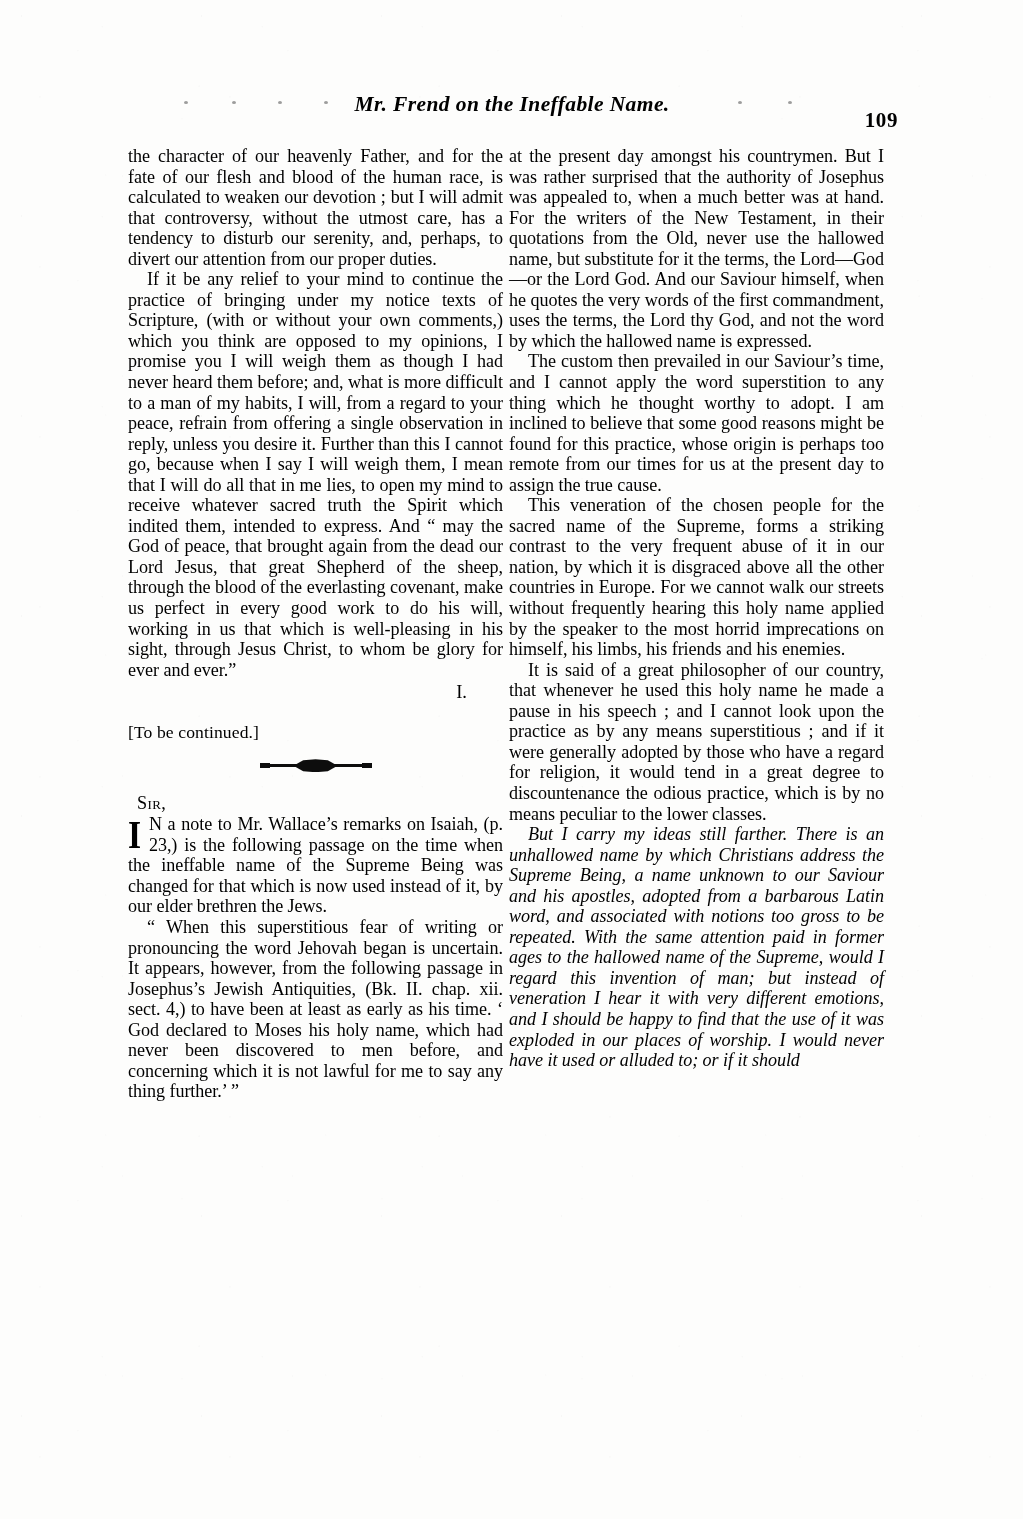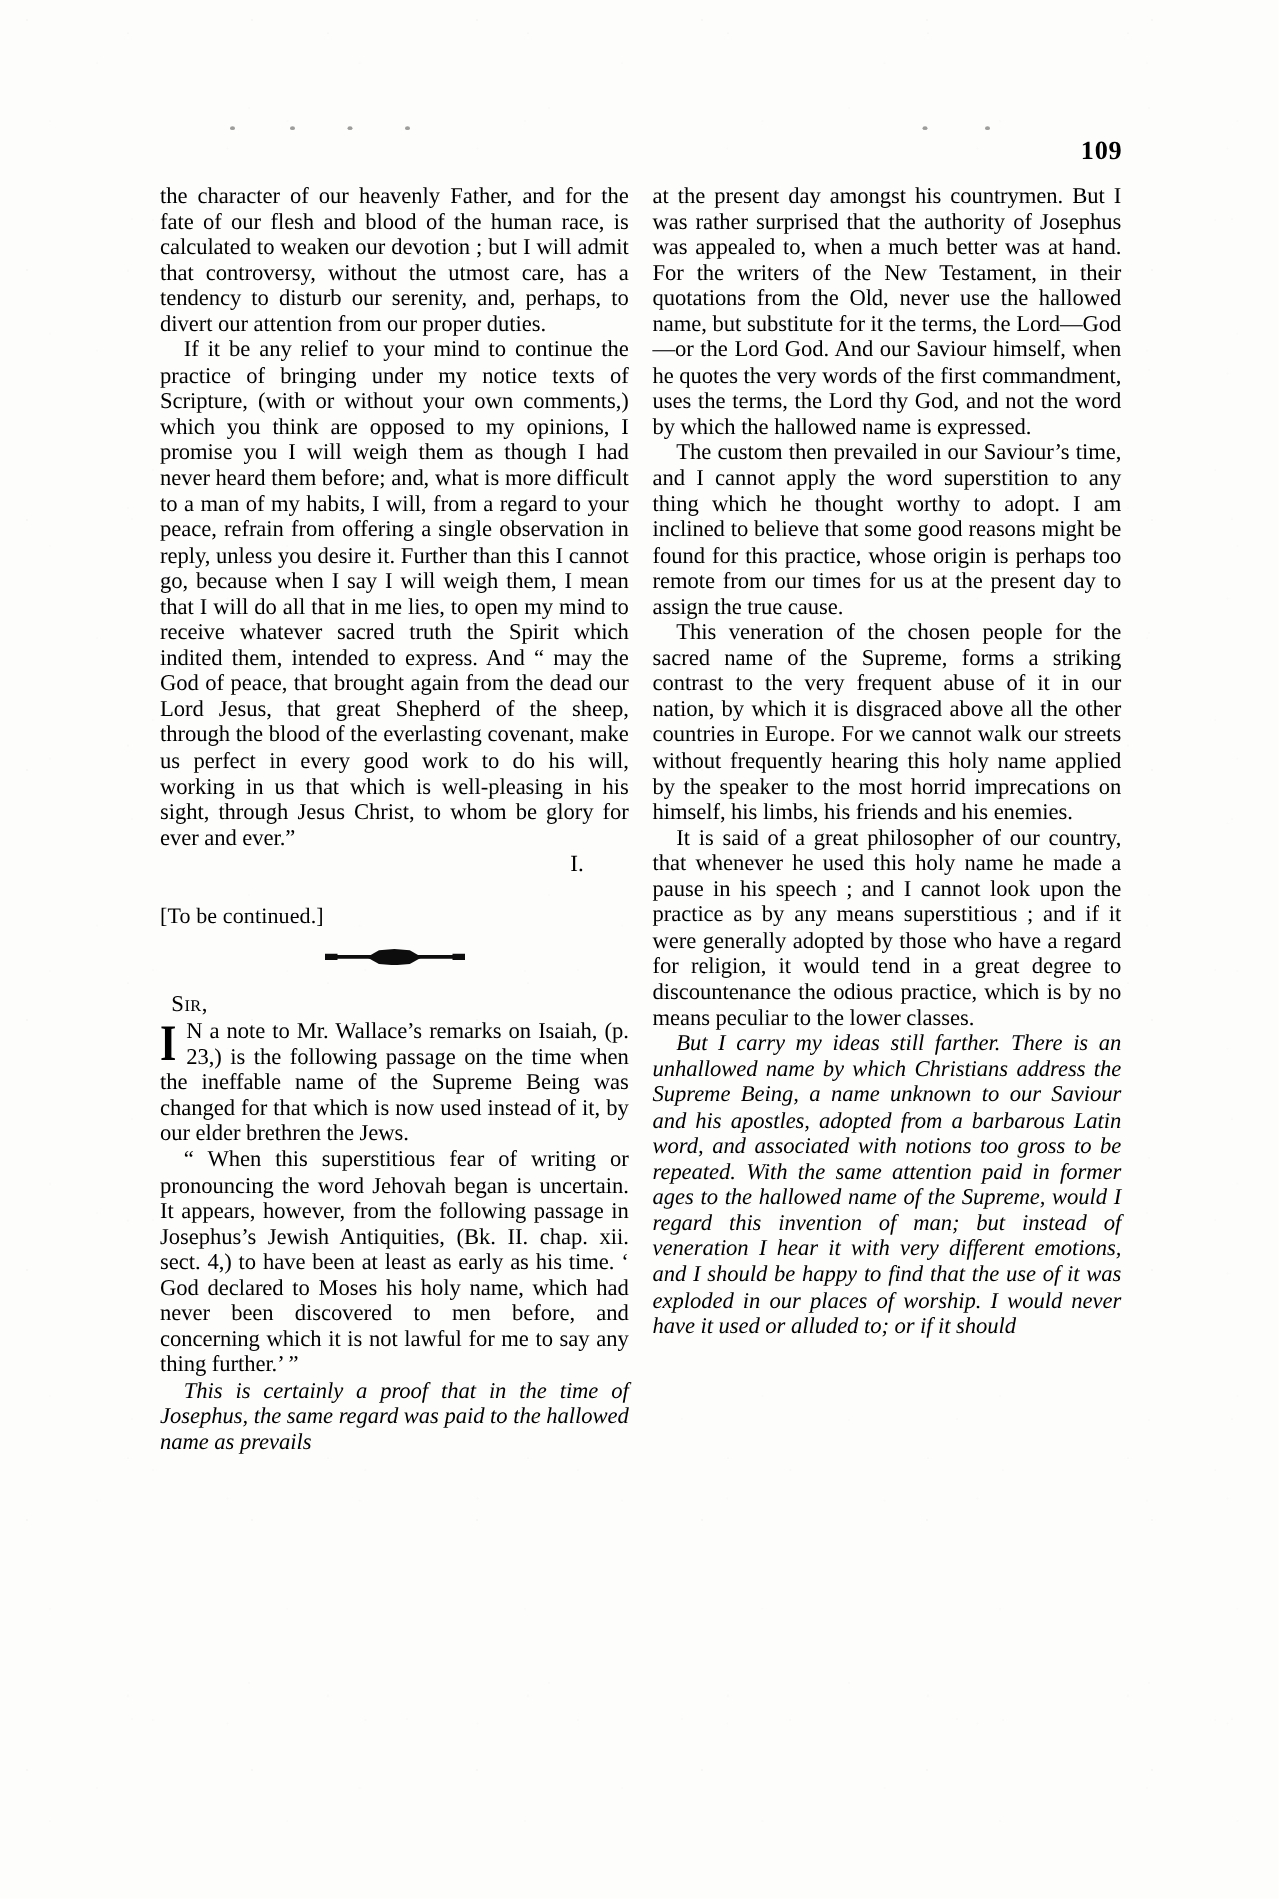--- a/index.html
+++ b/index.html
@@ -79,21 +79,21 @@
     border-radius: 50%;
   }
 
   
   .columns {
     position: absolute;
     left: 128px;
     top: 146px;
     width: 770px;
     display: flex;
-    gap: 19px;
+    gap: 6px;
   }
   .column {
     width: 375px;
     flex: 0 0 375px;
   }
 
   p.para {
     margin: 0;
     font-size: 18.1px;
     line-height: 20.55px;
@@ -201,20 +201,21 @@
 
   <div class="scan-grain"></div>
 
   <div class="running-head">
     <span class="head-speck" style="left:56px;"></span>
     <span class="head-speck" style="left:104px;"></span>
     <span class="head-speck" style="left:150px;"></span>
     <span class="head-speck" style="left:196px;"></span>
     <span class="head-speck" style="left:610px;"></span>
     <span class="head-speck" style="left:660px;"></span>
+    <div class="head-title">Mr. Frend on the Ineffable Name.</div>
     <div class="head-folio">109</div>
   </div>
 
   <div class="columns">
 
     <div class="column">
 
       <p class="para">the character of our heavenly Father, and for the fate of our flesh and blood of the human race, is calculated to weaken our devotion ; but I will admit that controversy, without the utmost care, has a tendency to disturb our serenity, and, perhaps, to divert our attention from our proper duties.</p>
 
       <p class="para indent">If it be any relief to your mind to continue the practice of bringing under my notice texts of Scripture, (with or without your own comments,) which you think are opposed to my opinions, I promise you I will weigh them as though I had never heard them before; and, what is more difficult to a man of my habits, I will, from a regard to your peace, refrain from offering a single observation in reply, unless you desire it. Further than this I cannot go, because when I say I will weigh them, I mean that I will do all that in me lies, to open my mind to receive whatever sacred truth the Spirit which indited them, intended to express. And “ may the God of peace, that brought again from the dead our Lord Jesus, that great Shepherd of the sheep, through the blood of the everlasting covenant, make us perfect in every good work to do his will, working in us that which is well-pleasing in his sight, through Jesus Christ, to whom be glory for ever and ever.”</p>
@@ -229,21 +230,20 @@
       </div>
 
       <p class="salutation">Sir,</p>
 
       <p class="dropcap-para">
         <span class="dropcap">I</span><span>N a note to Mr. Wallace’s remarks on Isaiah, (p. 23,) is the following passage on the time when the ineffable name of the Supreme Being was changed for that which is now used instead of it, by our elder brethren the Jews.</span>
       </p>
 
       <p class="para indent">“ When this superstitious fear of writing or pronouncing the word Jehovah began is uncertain. It appears, however, from the following passage in Josephus’s Jewish Antiquities, (Bk. II. chap. xii. sect. 4,) to have been at least as early as his time. ‘ God declared to Moses his holy name, which had never been discovered to men before, and concerning which it is not lawful for me to say any thing further.’ ”</p>
 
-      <p class="para indent last-line-left">This is certainly a proof that in the time of Josephus, the same regard was paid to the hallowed name as prevails</p>
 
     </div>
 
     <div class="column">
 
       <p class="para">at the present day amongst his countrymen. But I was rather surprised that the authority of Josephus was appealed to, when a much better was at hand. For the writers of the New Testament, in their quotations from the Old, never use the hallowed name, but substitute for it the terms, the Lord—God—or the Lord God. And our Saviour himself, when he quotes the very words of the first commandment, uses the terms, the Lord thy God, and not the word by which the hallowed name is expressed.</p>
 
       <p class="para indent">The custom then prevailed in our Saviour’s time, and I cannot apply the word superstition to any thing which he thought worthy to adopt. I am inclined to believe that some good reasons might be found for this practice, whose origin is perhaps too remote from our times for us at the present day to assign the true cause.</p>
 
       <p class="para indent">This veneration of the chosen people for the sacred name of the Supreme, forms a striking contrast to the very frequent abuse of it in our nation, by which it is disgraced above all the other countries in Europe. For we cannot walk our streets without frequently hearing this holy name applied by the speaker to the most horrid imprecations on himself, his limbs, his friends and his enemies.</p>

